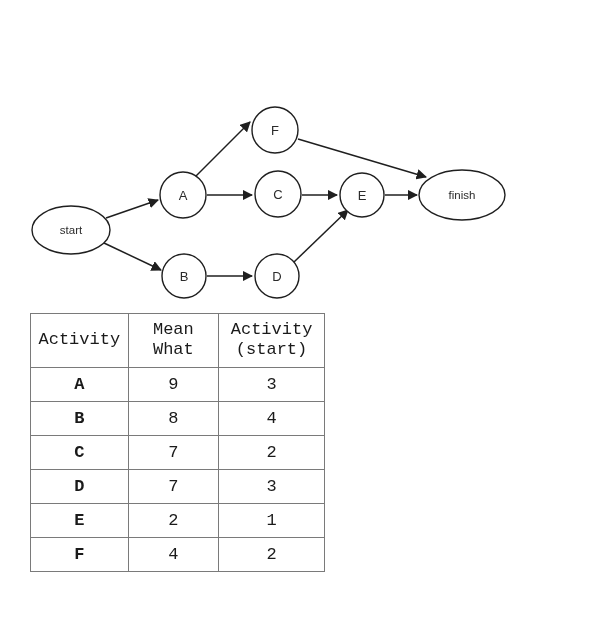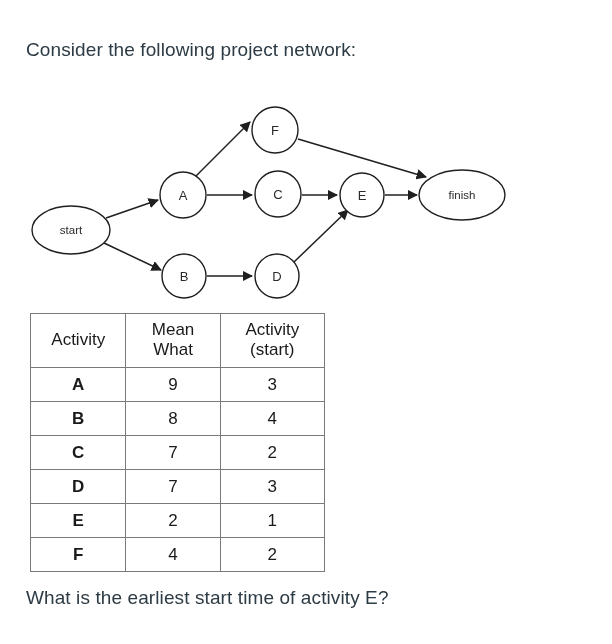--- a/index.html
+++ b/index.html
@@ -62,21 +62,21 @@
   .edge-head {
     fill: #1f1f1f;
   }
 
   .activity-table {
     position: absolute;
     left: 30px;
     top: 313px;
     width: 295px;
     border-collapse: collapse;
-    font-family: Liberation Sans, sans-serif;
+    font-family: Liberation Mono, monospace;
     color: #1a1a1a;
     background: #ffffff;
   }
   .activity-table th,
   .activity-table td {
     border: 1px solid #7a7a7a;
     text-align: center;
     font-weight: normal;
   }
   .activity-table th {
@@ -96,21 +96,20 @@
   .col-activity { width: 95px; }
   .col-mean { width: 95px; }
   .col-variance { width: 105px; }
   .th-stack { display: block; }
 </style>
 </head>
 <body>
 
 <div class="page">
 
-  <div class="prompt-text" id="intro-line">Consider the following project network:</div>
 
   <div class="network-figure">
     <svg width="540" height="212" viewBox="0 0 540 212" xmlns="http://www.w3.org/2000/svg">
       <defs>
         <marker id="arrow" viewBox="0 0 10 10" refX="9" refY="5" markerWidth="7" markerHeight="7" orient="auto-start-reverse">
           <path d="M 0 0 L 10 5 L 0 10 z" class="edge-head"></path>
         </marker>
       </defs>
 
       <g>
@@ -203,15 +202,14 @@
         <td>1</td>
       </tr>
       <tr>
         <td class="cell-activity">F</td>
         <td>4</td>
         <td>2</td>
       </tr>
     </tbody>
   </table>
 
-  <div class="prompt-text" id="question-line">What is the earliest start time of activity E?</div>
 
 </div>
 
 </body></html>

